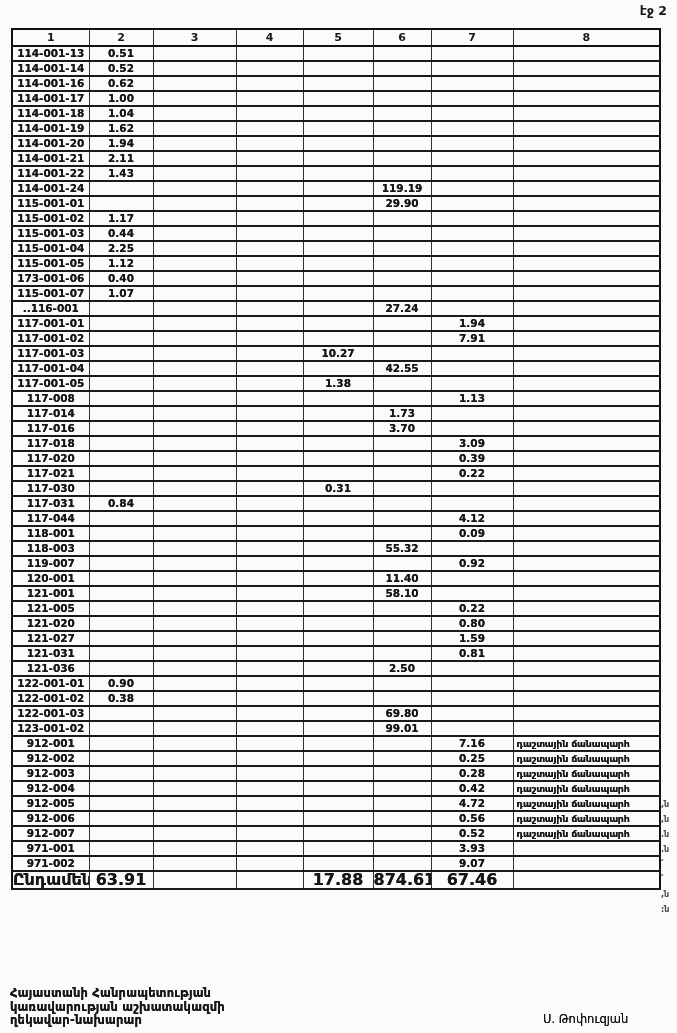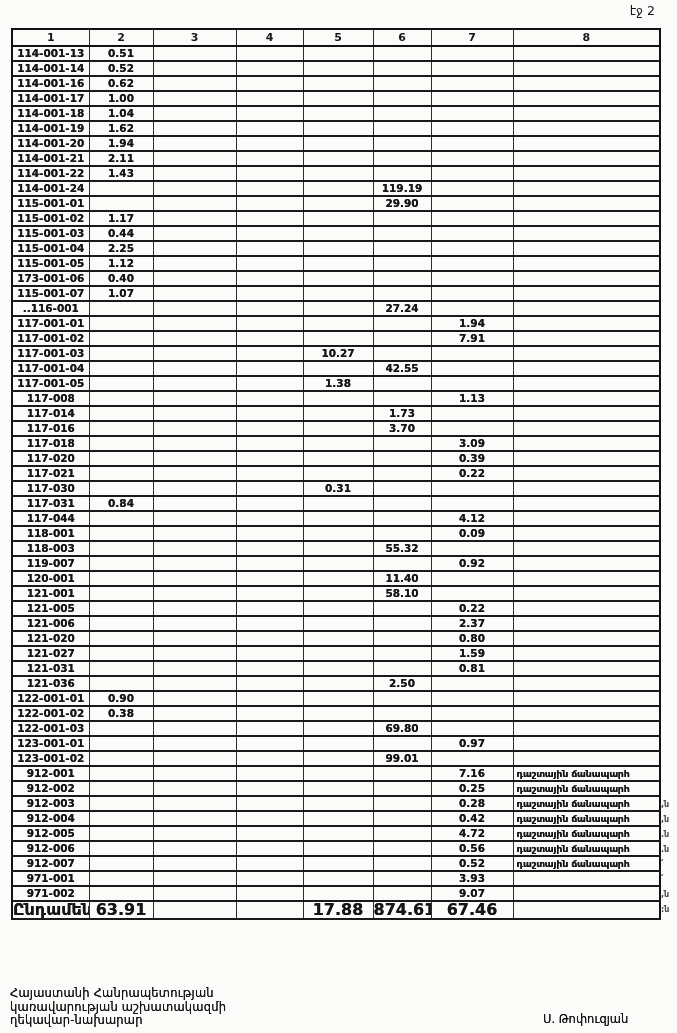--- a/index.html
+++ b/index.html
@@ -5,22 +5,22 @@
   html,body{margin:0;padding:0}
   body{
     position:relative;
     width:677px;height:1033px;
     background:#fbfbf9;
     color:#161616;
     font-family:"DejaVu Sans",sans-serif;
     overflow:hidden;
   }
   .page-label{
-    position:absolute;top:3px;right:22px;
-    font-size:12.5px;font-weight:normal;margin-left:36px;
+    position:absolute;top:3px;right:10px;
+    font-size:12.5px;font-weight:bold;margin-left:36px;
   }
   table.ledger{
     position:absolute;left:11px;top:28px;
     width:648px;
     border-collapse:collapse;table-layout:fixed;
     border:2px solid #121212;
   }
   col.c1{width:77px}col.c2{width:64px}col.c3{width:83px}col.c4{width:67px}
   col.c5{width:70px}col.c6{width:58px}col.c7{width:82px}col.c8{width:147px}
   th{
@@ -40,21 +40,21 @@
   }
   td.col8{text-align:left;padding-left:3px;font-size:9.5px;letter-spacing:-0.2px}
   tr.total-row td{font-size:16px}
   .edge-fragments{
     position:absolute;left:661px;top:797px;width:16px;
     font-size:8px;color:#474747;font-weight:bold;
   }
   .edge-fragments div{height:15px;line-height:15px;overflow:hidden}
   .footer-block{
     position:absolute;left:10px;top:987px;
-    font-size:11.5px;font-weight:normal;line-height:13.5px;
+    font-size:11.5px;font-weight:bold;line-height:13.5px;
     letter-spacing:0.2px;text-shadow:0 0 0.4px #222;
   }
   .signature{
     position:absolute;left:543px;top:1012px;
     font-size:11.5px;font-weight:normal;text-shadow:0 0 0.4px #222;
   }
 </style>
 </head>
 <body>
 
@@ -458,30 +458,20 @@
         <td class="col1">121-005</td>
         <td class="col2"></td>
         <td class="col3"></td>
         <td class="col4"></td>
         <td class="col5"></td>
         <td class="col6"></td>
         <td class="col7">0.22</td>
         <td class="col8"></td>
       </tr>
       <tr>
-        <td class="col1">121-006</td>
-        <td class="col2"></td>
-        <td class="col3"></td>
-        <td class="col4"></td>
-        <td class="col5"></td>
-        <td class="col6"></td>
-        <td class="col7">2.37</td>
-        <td class="col8"></td>
-      </tr>
-      <tr>
         <td class="col1">121-020</td>
         <td class="col2"></td>
         <td class="col3"></td>
         <td class="col4"></td>
         <td class="col5"></td>
         <td class="col6"></td>
         <td class="col7">0.80</td>
         <td class="col8"></td>
       </tr>
       <tr>
@@ -535,30 +525,20 @@
         <td class="col8"></td>
       </tr>
       <tr>
         <td class="col1">122-001-03</td>
         <td class="col2"></td>
         <td class="col3"></td>
         <td class="col4"></td>
         <td class="col5"></td>
         <td class="col6">69.80</td>
         <td class="col7"></td>
-        <td class="col8"></td>
-      </tr>
-      <tr>
-        <td class="col1">123-001-01</td>
-        <td class="col2"></td>
-        <td class="col3"></td>
-        <td class="col4"></td>
-        <td class="col5"></td>
-        <td class="col6"></td>
-        <td class="col7">0.97</td>
         <td class="col8"></td>
       </tr>
       <tr>
         <td class="col1">123-001-02</td>
         <td class="col2"></td>
         <td class="col3"></td>
         <td class="col4"></td>
         <td class="col5"></td>
         <td class="col6">99.01</td>
         <td class="col7"></td>

